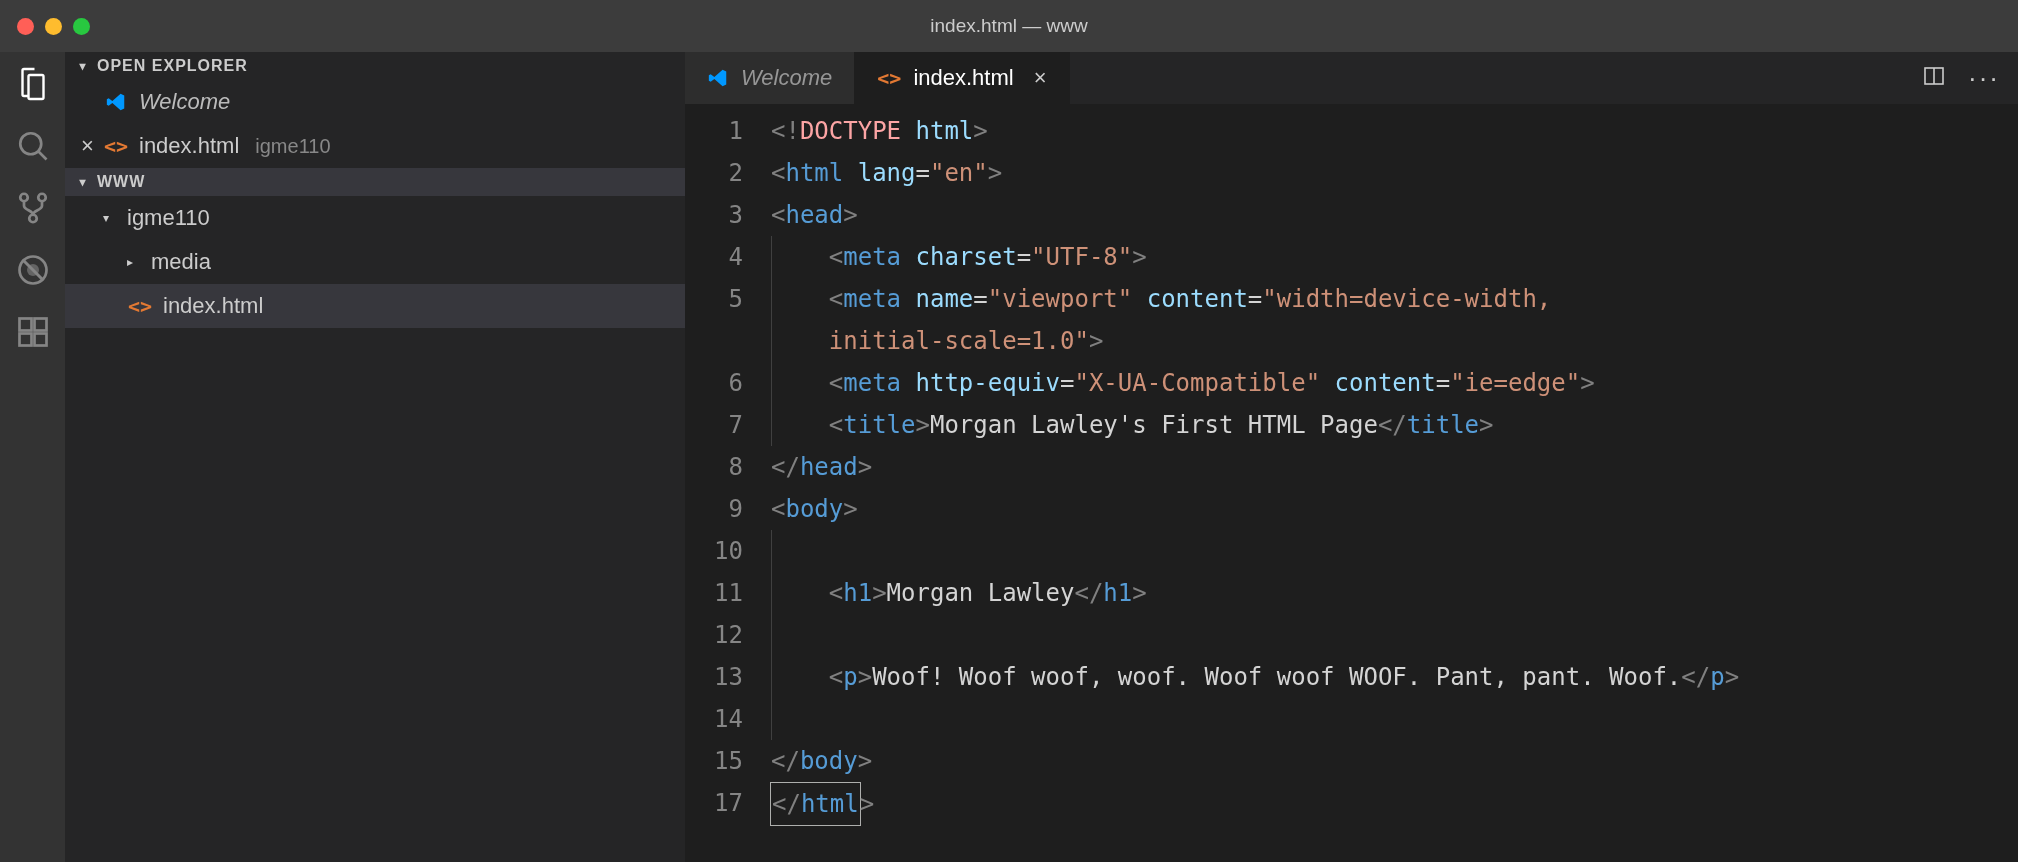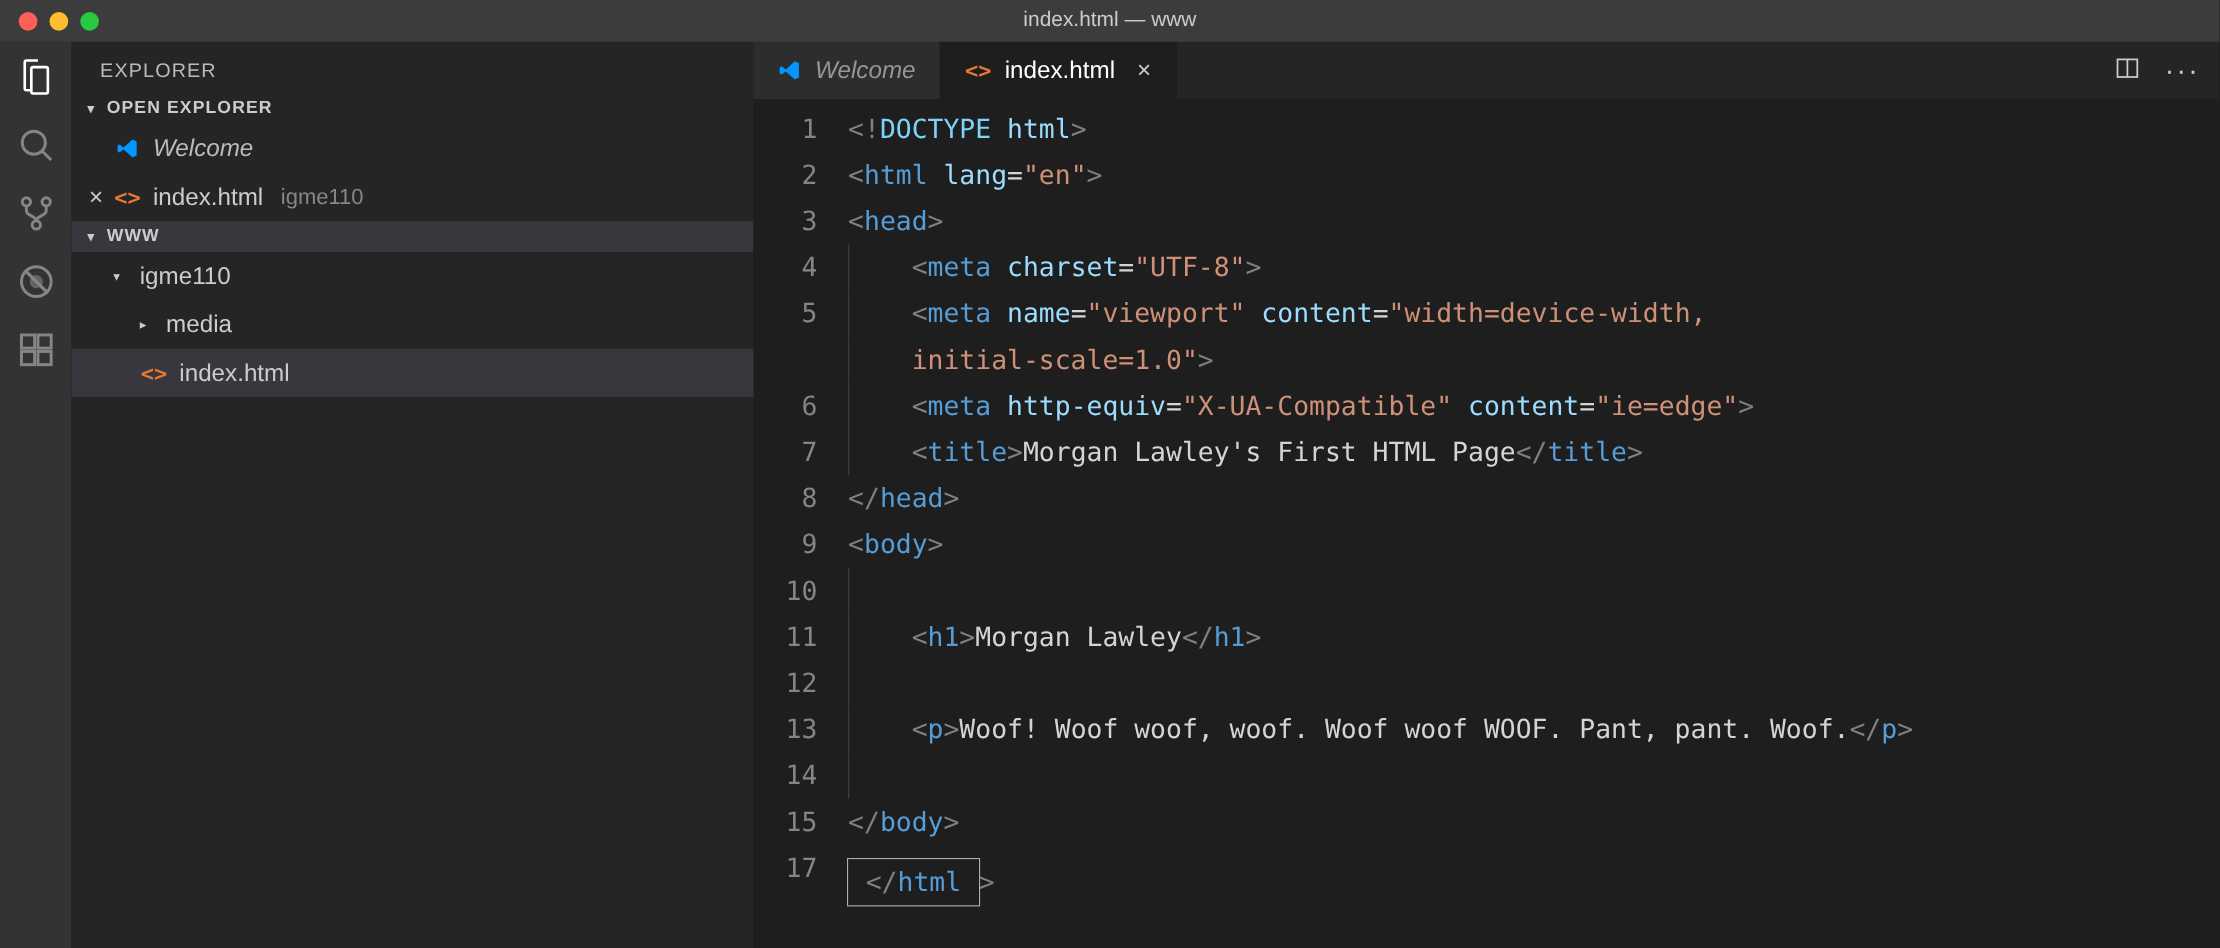--- a/index.html
+++ b/index.html
@@ -6,21 +6,21 @@
 body {
   font-family: -apple-system, "SF Pro Display", "Segoe UI", sans-serif;
   background: #1e1e1e;
   color: #ccc;
   width: 2018px;
   height: 862px;
   overflow: hidden;
   font-size: 18px;
 }
 .titlebar {
-  height: 38px;
+  height: 52px;
   background: #3c3c3c;
   display: flex;
   align-items: center;
   position: relative;
 }
 .traffic-lights {
   display: flex;
   gap: 11px;
   padding-left: 17px;
 }
@@ -148,31 +148,31 @@
   text-align: right;
   color: #858585;
   padding-right: 28px;
   user-select: none;
 }
 .gutter div { height: 42px; }
 .code-lines { flex:1; white-space: pre; color: #d4d4d4; }
 .code-lines div { height: 42px; }
 
 .tok-angle   { color: #808080; }
-.tok-doctype { color: #7dd3fc; }
+.tok-doctype { color: #fca5a5; }
 .tok-tag     { color: #569cd6; }
 .tok-attr    { color: #9cdcfe; }
 .tok-str     { color: #ce9178; }
 .tok-text    { color: #d4d4d4; }
 
 .cursor-box {
   display:inline-block;
   border:1px solid #aeafad;
-  padding: 0 16px;
-  margin: 12px -1px;
+  padding: 0 1px;
+  margin: 0 -1px;
 }
 .indent-guide {
   border-left: 1px solid #404040;
   display:inline-block;
   height: 42px;
   vertical-align: top;
   width: 1px;
   margin-right: -1px;
 }
 
@@ -225,21 +225,20 @@
       <svg viewBox="0 0 24 24" fill="none" stroke="currentColor" stroke-width="1.8">
           <rect x="3" y="3" width="8" height="8"></rect>
           <rect x="13" y="3" width="8" height="8"></rect>
           <rect x="3" y="13" width="8" height="8"></rect>
           <rect x="13" y="13" width="8" height="8"></rect>
         </svg>
     </div>
   </div>
 
   <div class="sidebar">
-    <div class="sidebar-header">EXPLORER</div>
 
     <div class="section-header">
       <span class="chev">▾</span>
       <span>OPEN EXPLORER</span>
     </div>
 
     <div class="tree-row italic tree-indent-1">
       <span class="icon-slot">
         <svg class="vs-logo" viewBox="0 0 24 24">
             <path fill="#0098ff" d="M17 3l4 2v14l-4 2-9-8-4 3-2-1V9l2-1 4 3 9-8z"></path>

